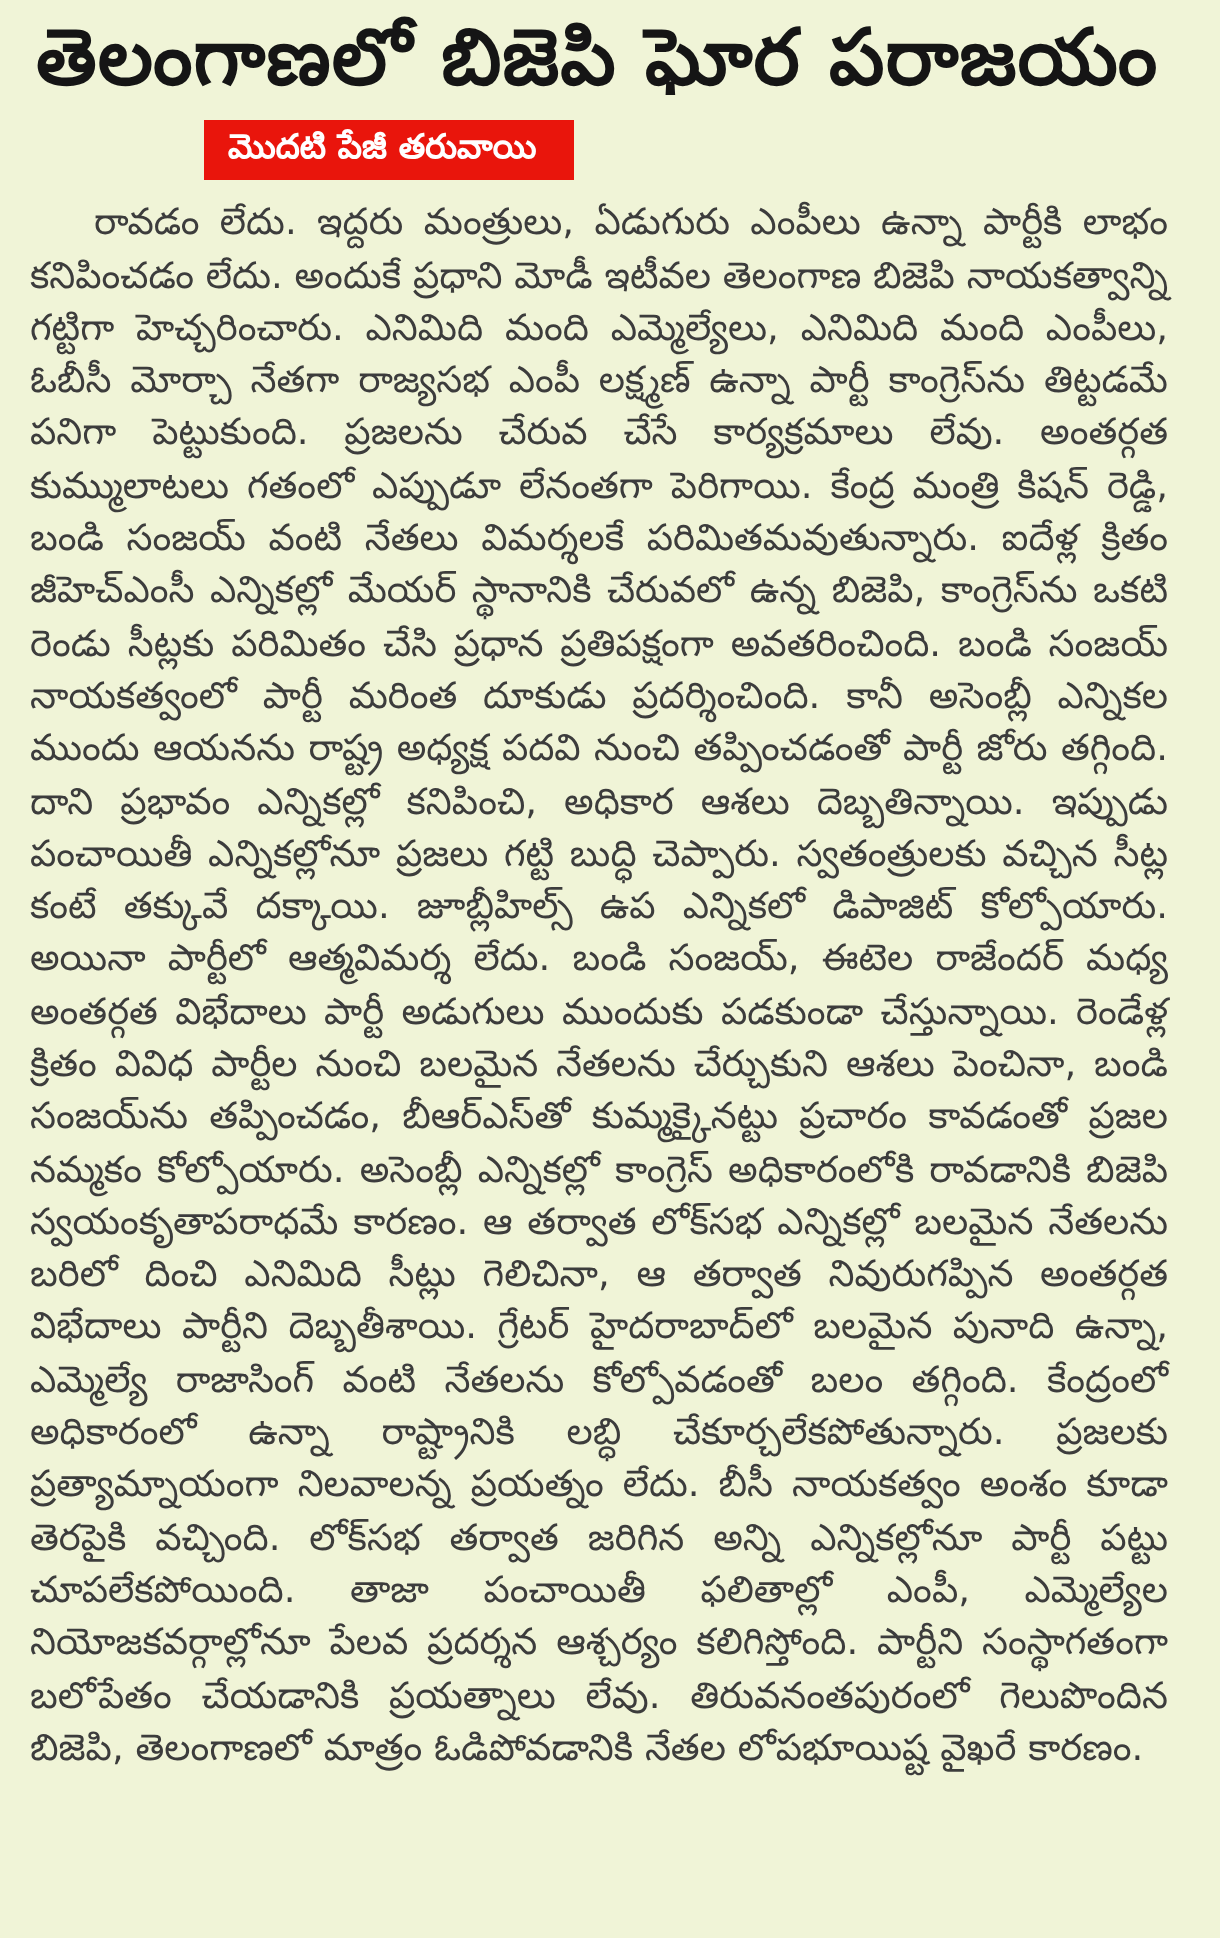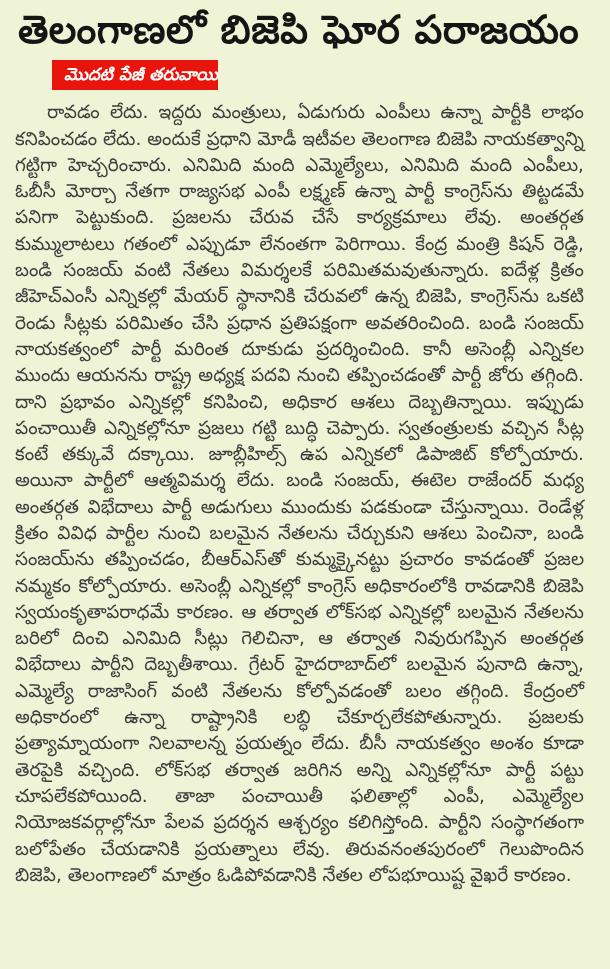--- a/index.html
+++ b/index.html
@@ -21,28 +21,27 @@
     padding: 8px 14px 0 18px;
     font-size: 39px;
     line-height: 1.15;
     font-weight: 700;
     color: #151515;
     white-space: nowrap;
     letter-spacing: 0.5px;
   }
   .badge {
     display: inline-block;
-    margin: 7px 0 0 52px;
-    padding: 4px 0 6px 12px;
+    margin: 7px 0 0 102px;
+    padding: 4px 19px 6px 12px;
     background: #e9150c;
     color: #ffffff;
     font-size: 17px;
     line-height: 1.2;
     font-weight: 700;
-    font-style: italic;
   }
   .body-text {
     margin: 9px 26px 0 15px;
     font-size: 18.5px;
     line-height: 26.3px;
     color: #3c3c3c;
     text-align: justify;
     text-indent: 32px;
   }
 </style>

